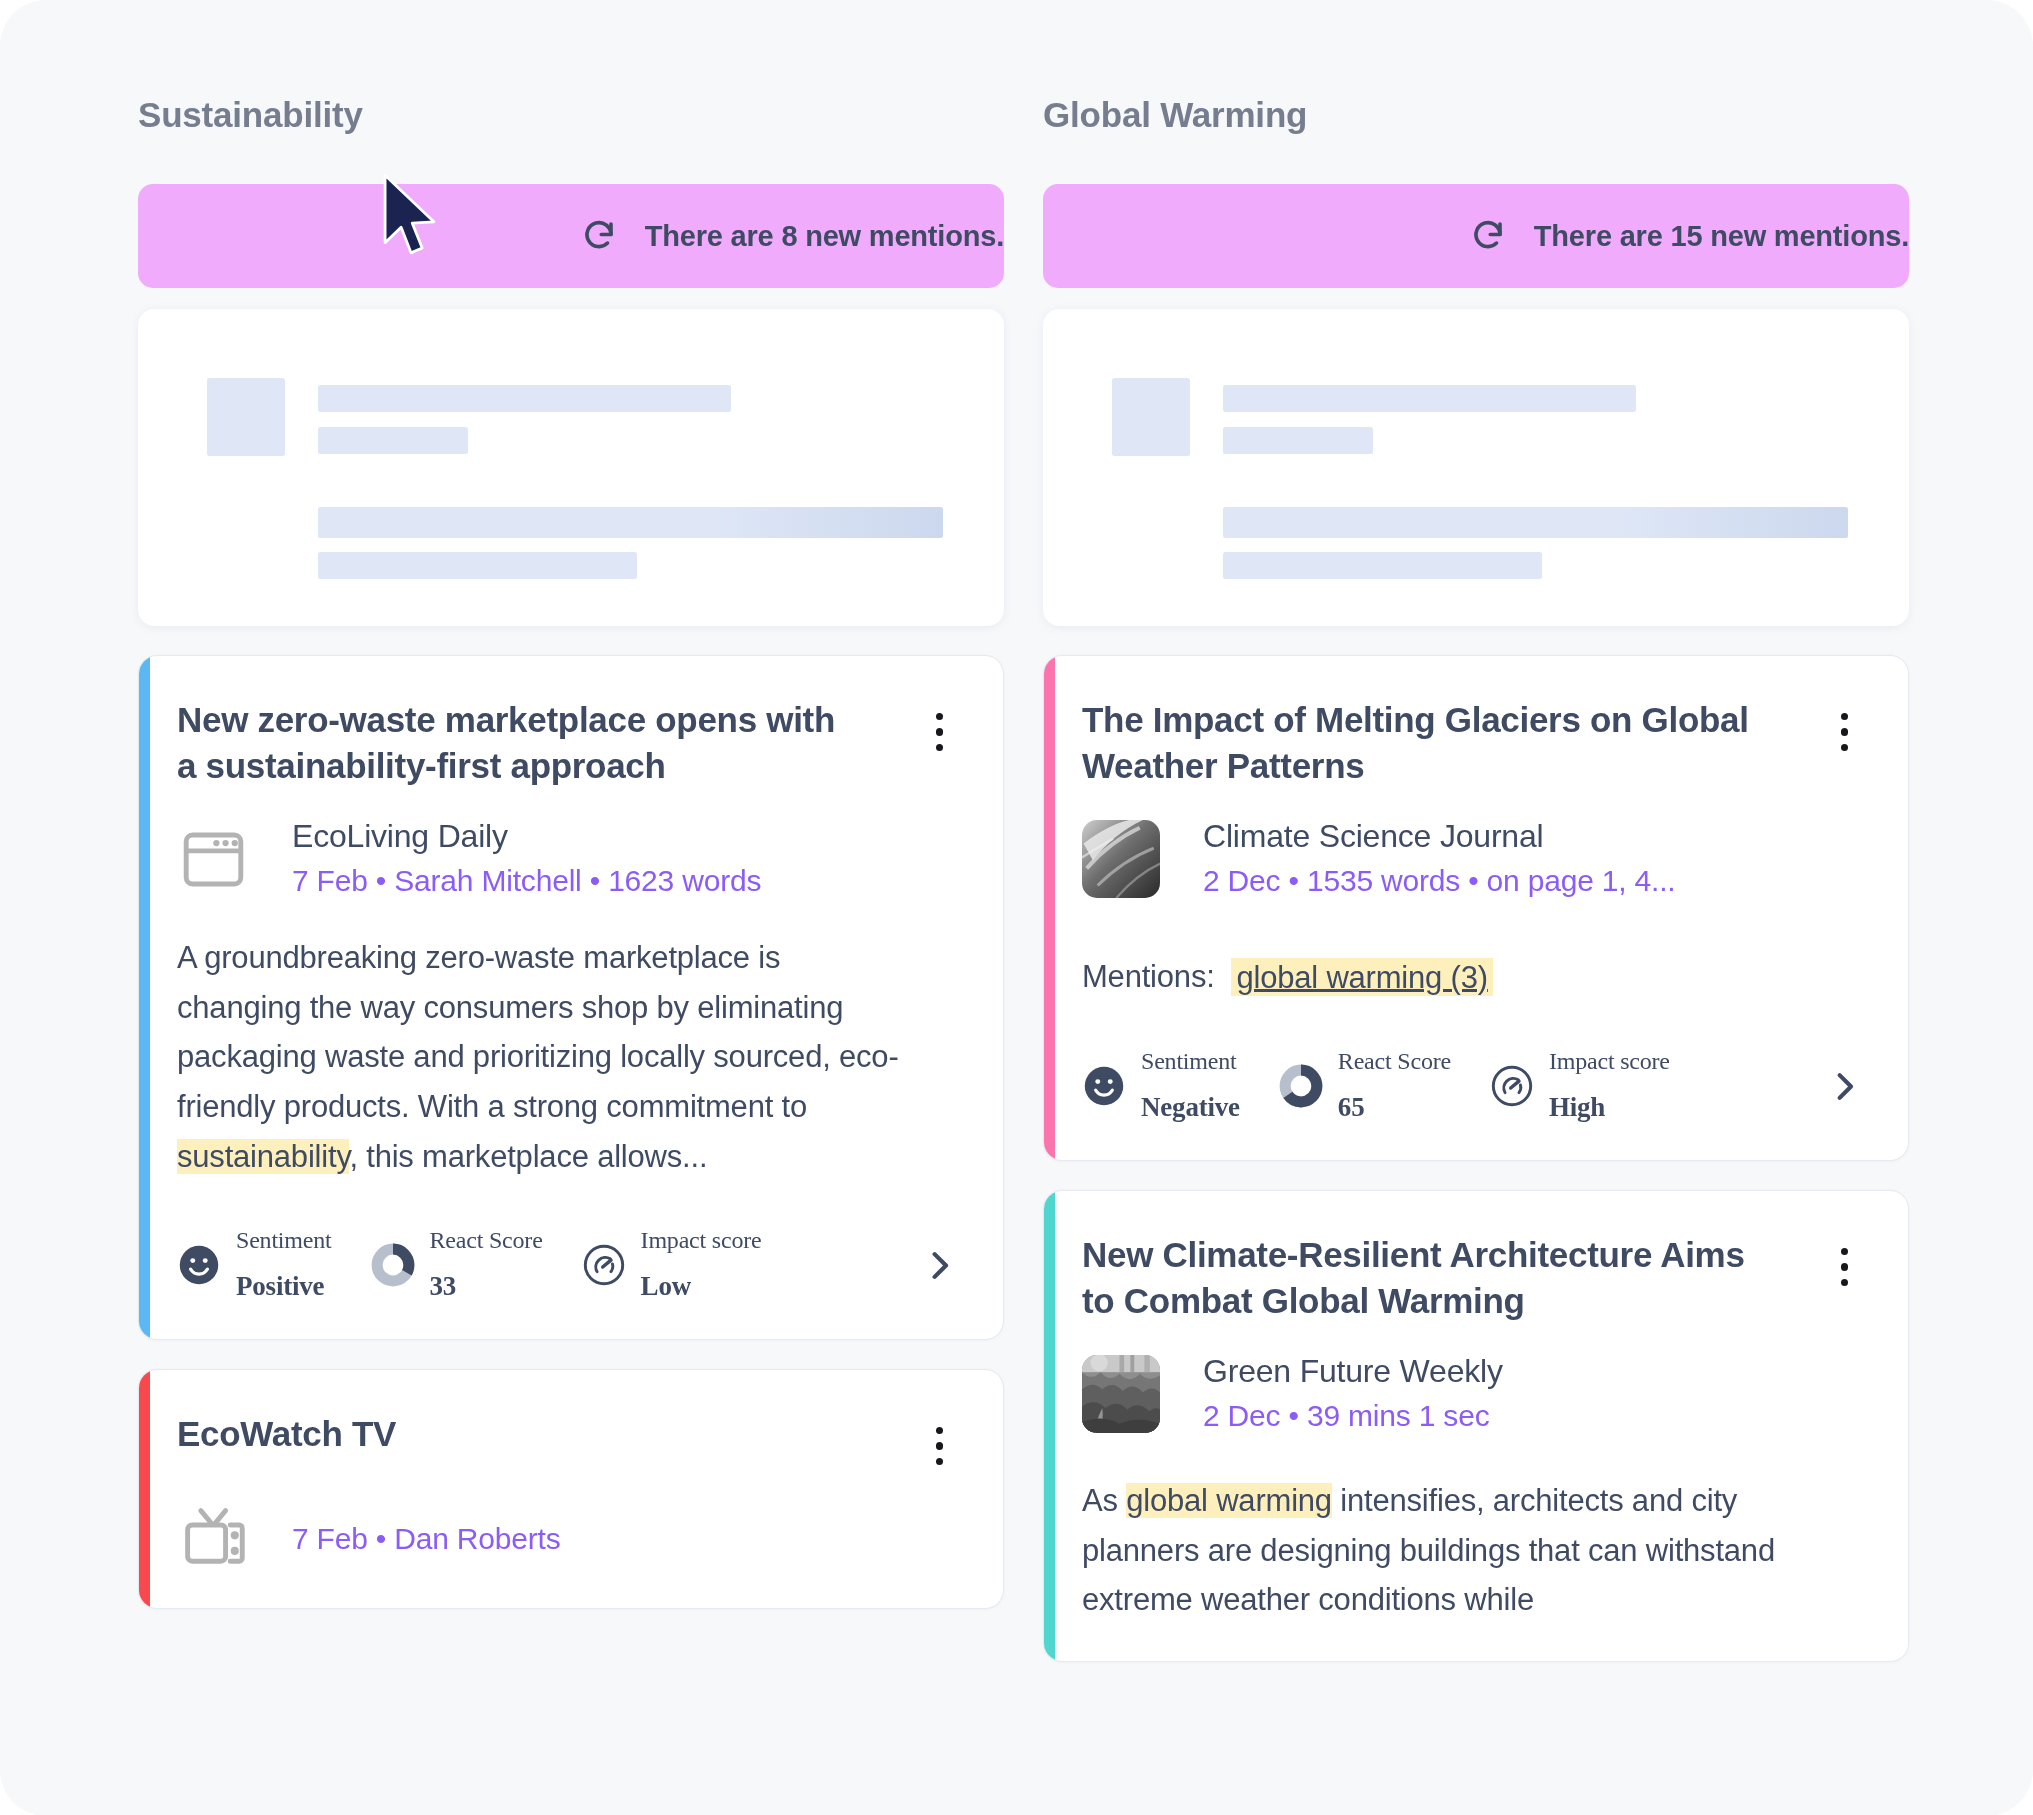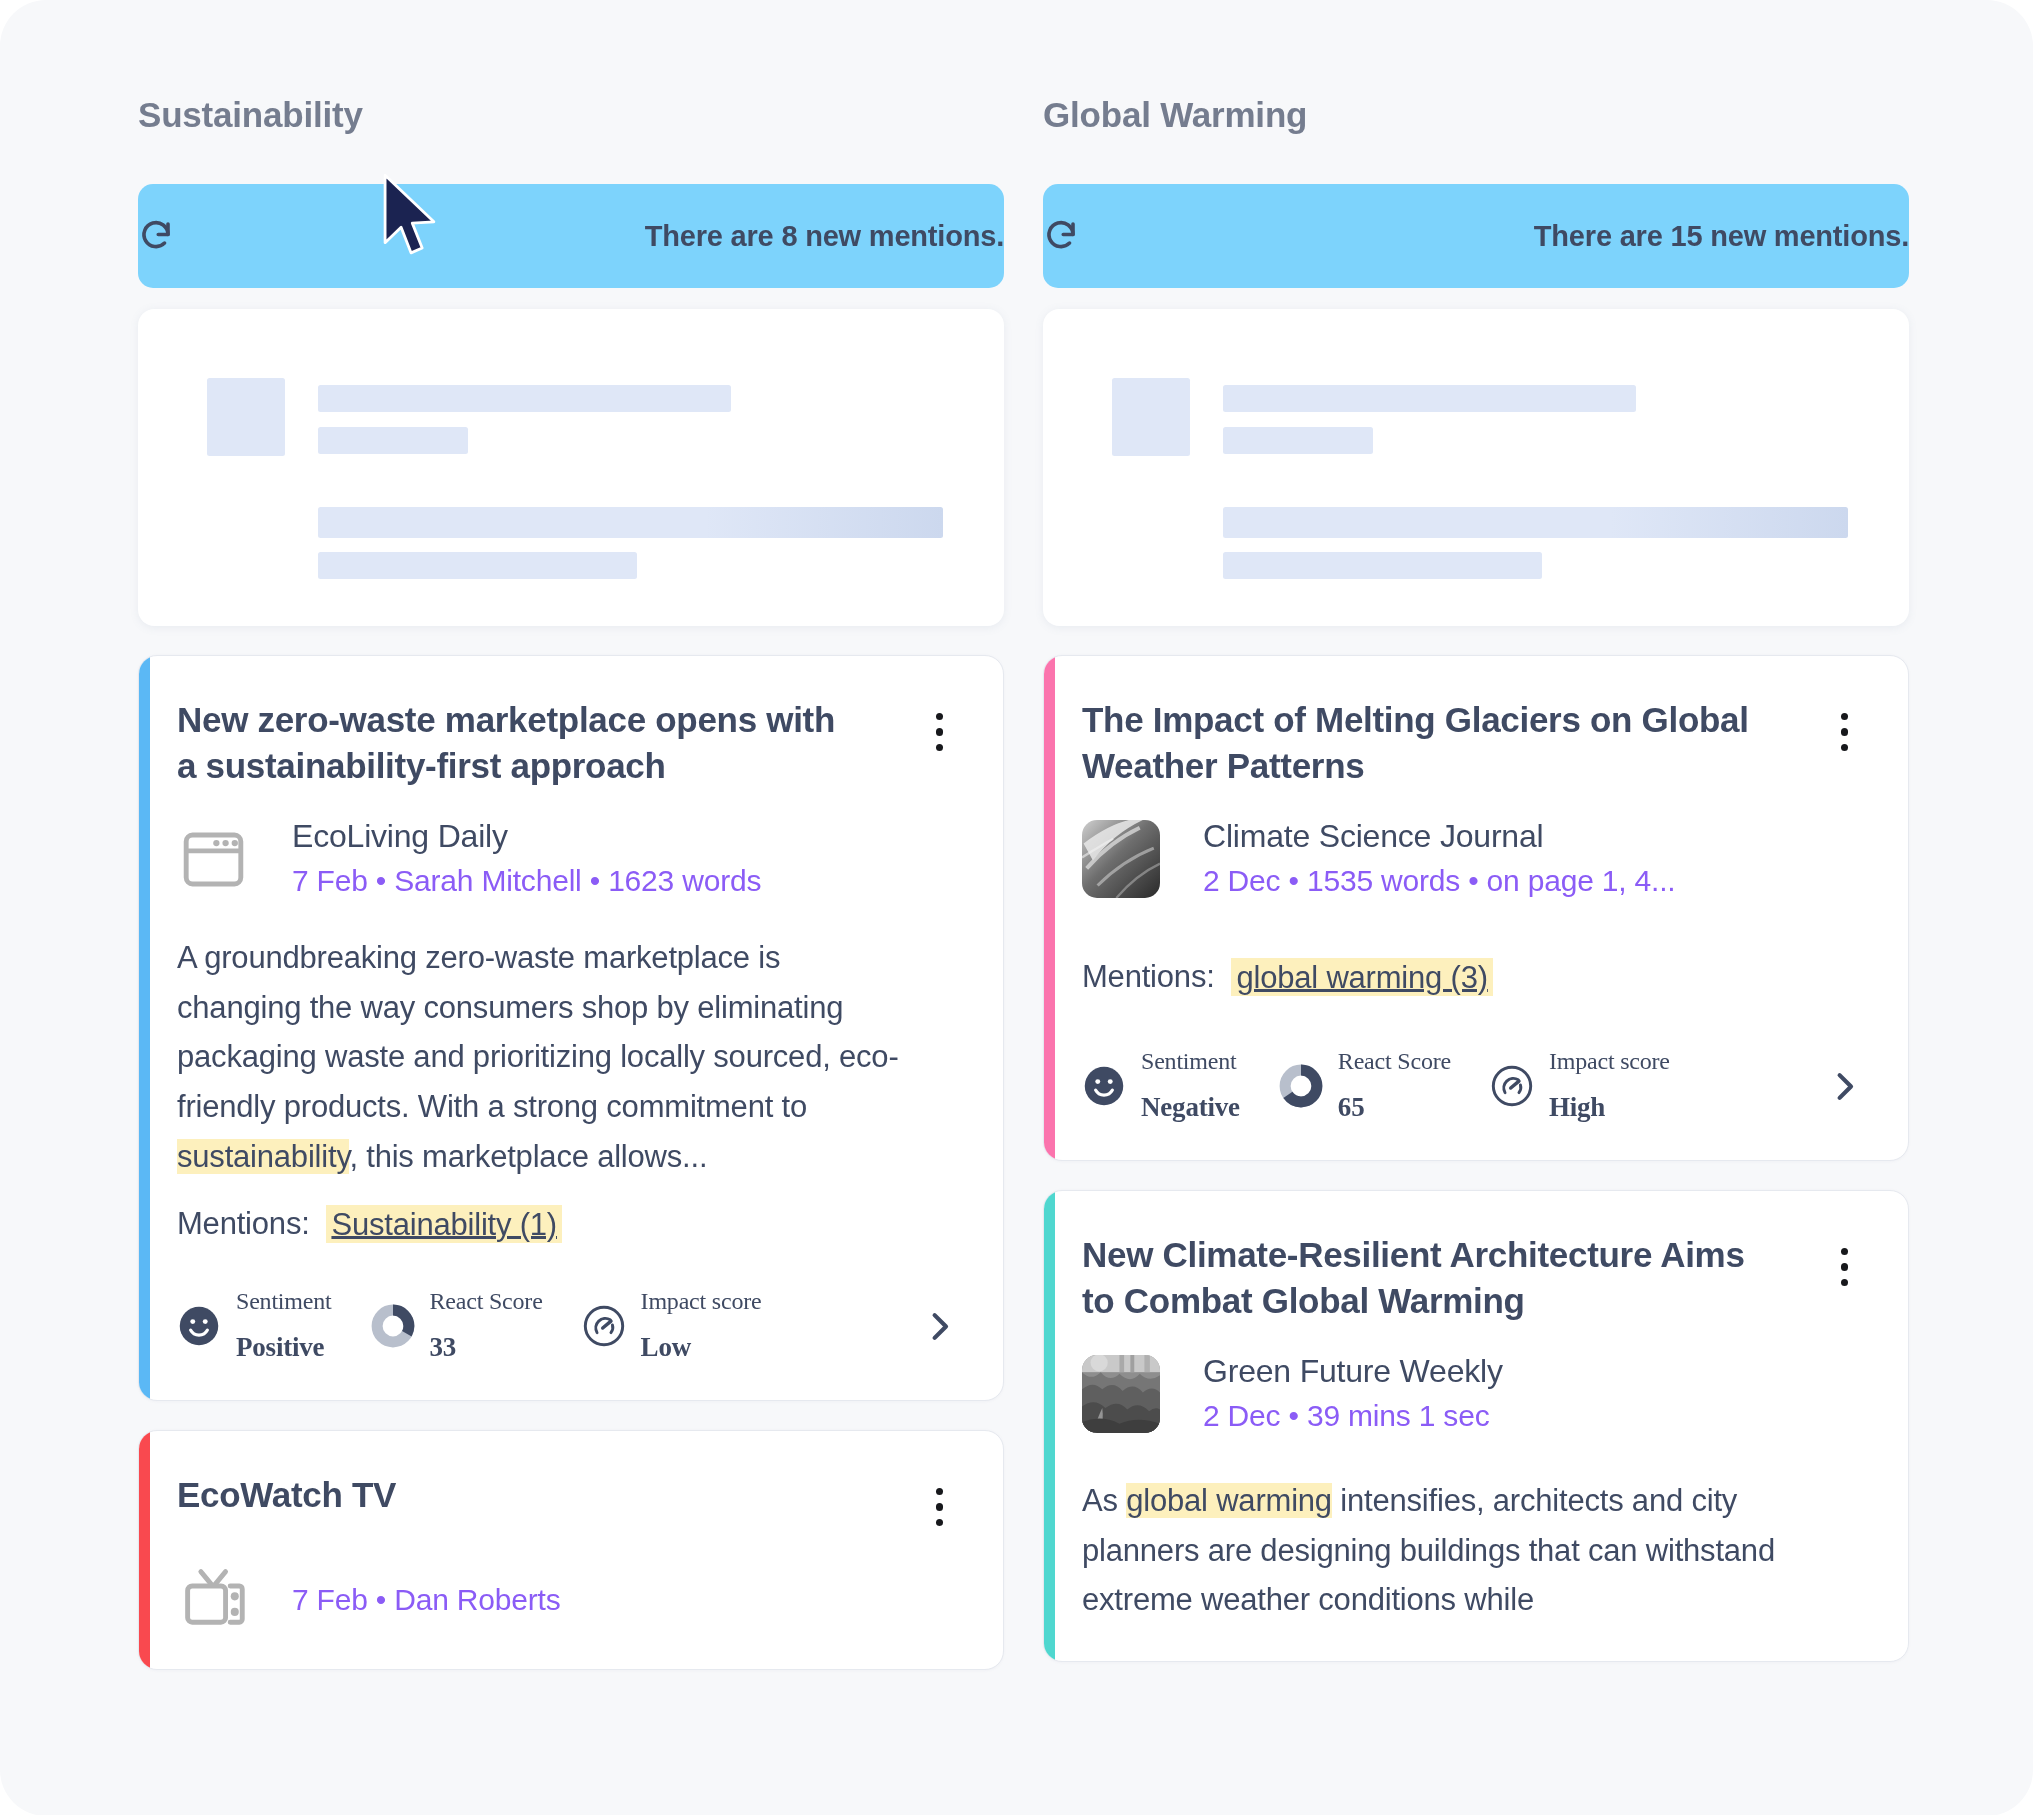--- a/index.html
+++ b/index.html
@@ -34,25 +34,25 @@
     font-weight: bold;
     color: #757d8f;
     letter-spacing: -0.2px;
     margin-bottom: 52px;
     line-height: 1;
   }
 
   
   .refresh-banner {
     height: 104px;
-    background: #7dd3fc;
+    background: #f0abfc;
     border-radius: 15px;
     display: flex;
     align-items: center;
-    justify-content: space-between;
+    justify-content: flex-end;
     gap: 28px;
     cursor: pointer;
     user-select: none;
   }
   .refresh-banner .label {
     font-size: 29px;
     font-weight: bold;
     color: #3f4a63;
     letter-spacing: -0.2px;
   }
@@ -205,21 +205,20 @@
             </svg>
           </div>
           <div class="source-meta">
             <div class="source-name">EcoLiving Daily</div>
             <div class="source-sub">7 Feb • Sarah Mitchell • 1623 words</div>
           </div>
         </div>
 
         <div class="excerpt"><span>A groundbreaking zero-waste marketplace is changing the way consumers shop by eliminating packaging waste and prioritizing locally sourced, eco-friendly products. With a strong commitment to </span><span class="hl">sustainability</span><span>, this marketplace allows...</span></div>
 
-        <div class="mentions-row"><span>Mentions:</span>&nbsp; <span class="mterm">Sustainability (1)</span></div>
 
         <div class="metrics">
 
           <div class="metric">
             <svg width="44" height="44" viewBox="0 0 24 24">
               <circle cx="12" cy="12" r="10.5" fill="#3f4a63"></circle>
               <circle cx="8.6" cy="9.6" r="1.35" fill="#ffffff"></circle>
               <circle cx="15.4" cy="9.6" r="1.35" fill="#ffffff"></circle>
               <path d="M7.4 14.2 A5.2 5.2 0 0 0 16.6 14.2" fill="none" stroke="#ffffff" stroke-width="1.7" stroke-linecap="round"></path>
             </svg>

